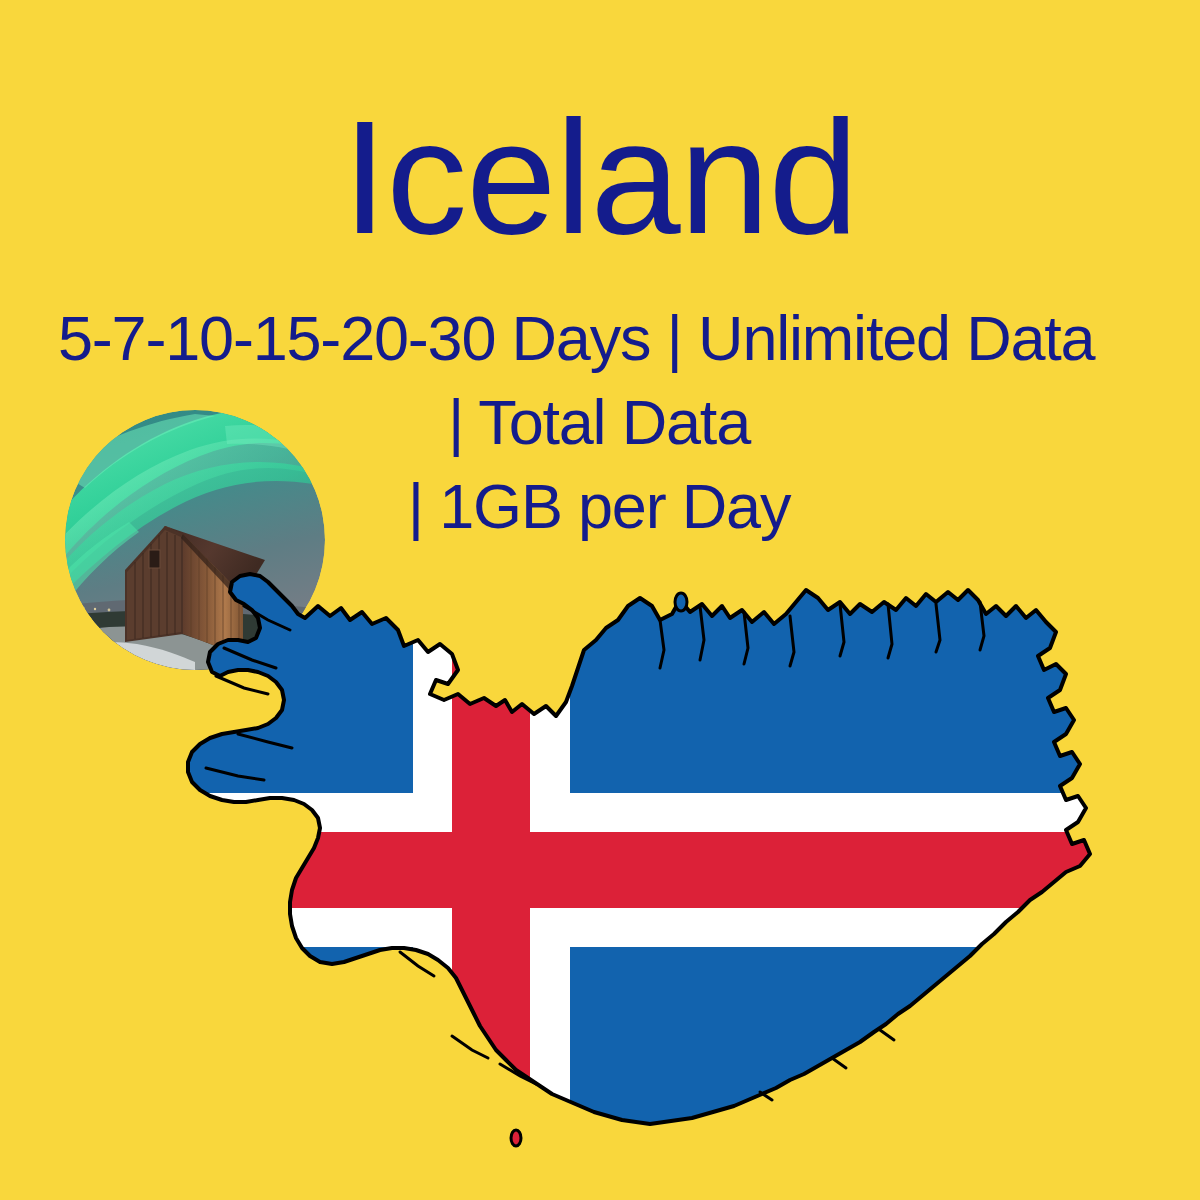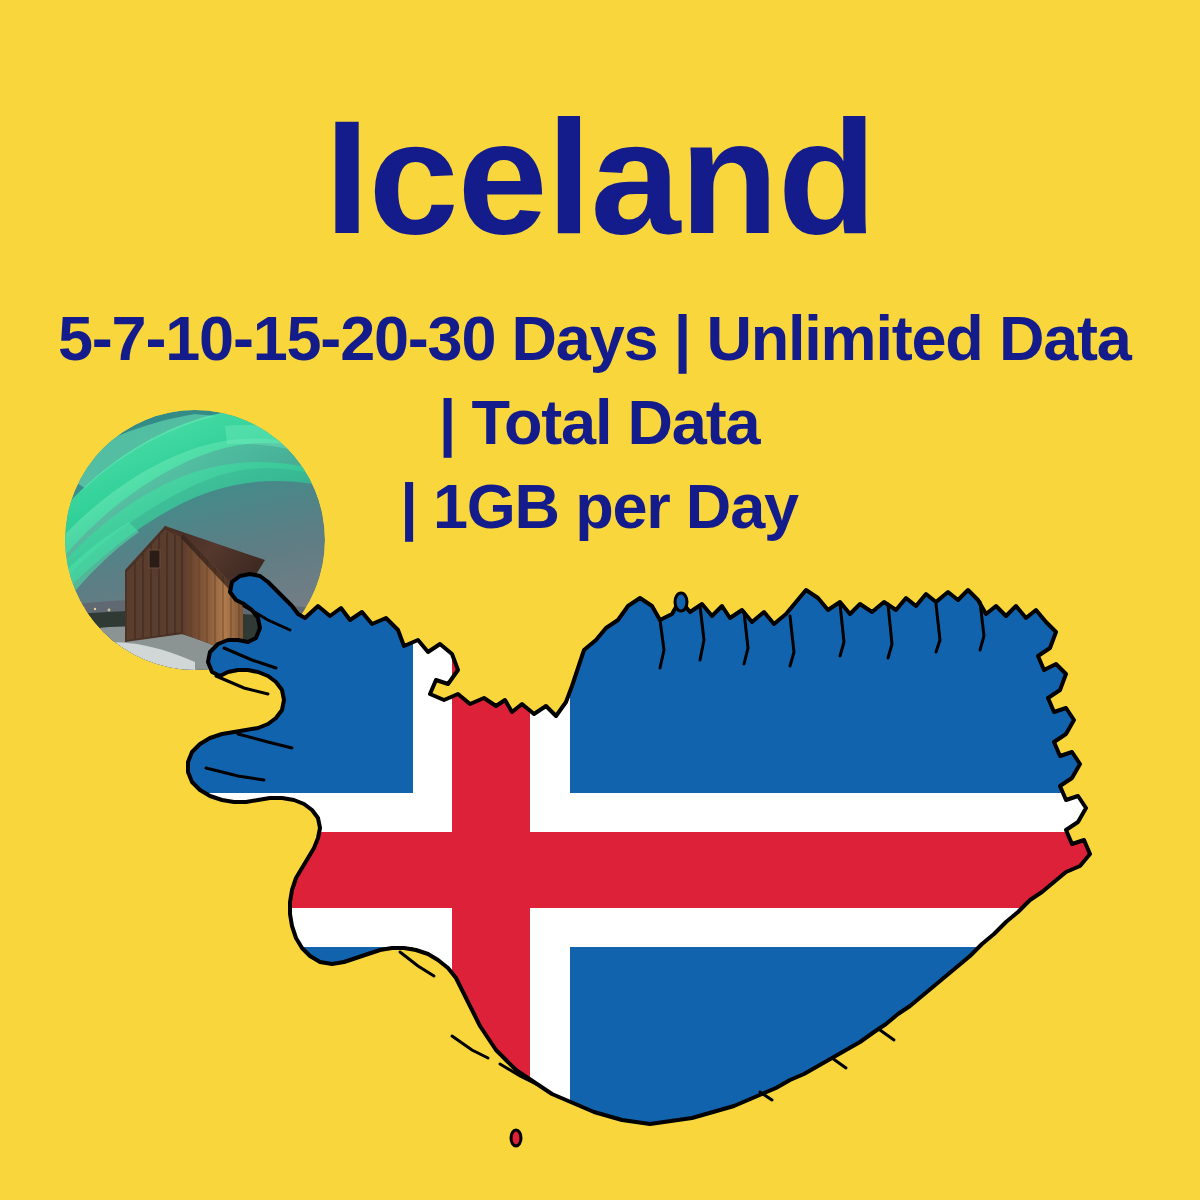--- a/index.html
+++ b/index.html
@@ -24,37 +24,37 @@
   
   #title {
     position: absolute;
     left: 0;
     top: 96px;
     width: 1200px;
     text-align: center;
     font-family: "Liberation Sans", "DejaVu Sans", sans-serif;
     font-size: 162px;
     line-height: 1;
-    font-weight: 700;
+    font-weight: 400;
     letter-spacing: -1px;
     color: #141C8C;
     white-space: nowrap;
   }
 
   
   #subtitle {
     position: absolute;
     left: 58px;
     top: 296px;
     width: 1082px;
     color: #141C8C;
     font-family: "Liberation Sans", "DejaVu Sans", sans-serif;
     font-size: 63px;
     line-height: 84px;
-    font-weight: 700;
+    font-weight: 400;
     letter-spacing: -1.2px;
   }
   .sub-line {
     display: block;
     white-space: nowrap;
   }
   .sub-line.l1 { text-align: left; }
   .sub-line.l2 { text-align: center; }
   .sub-line.l3 { text-align: center; }
 

